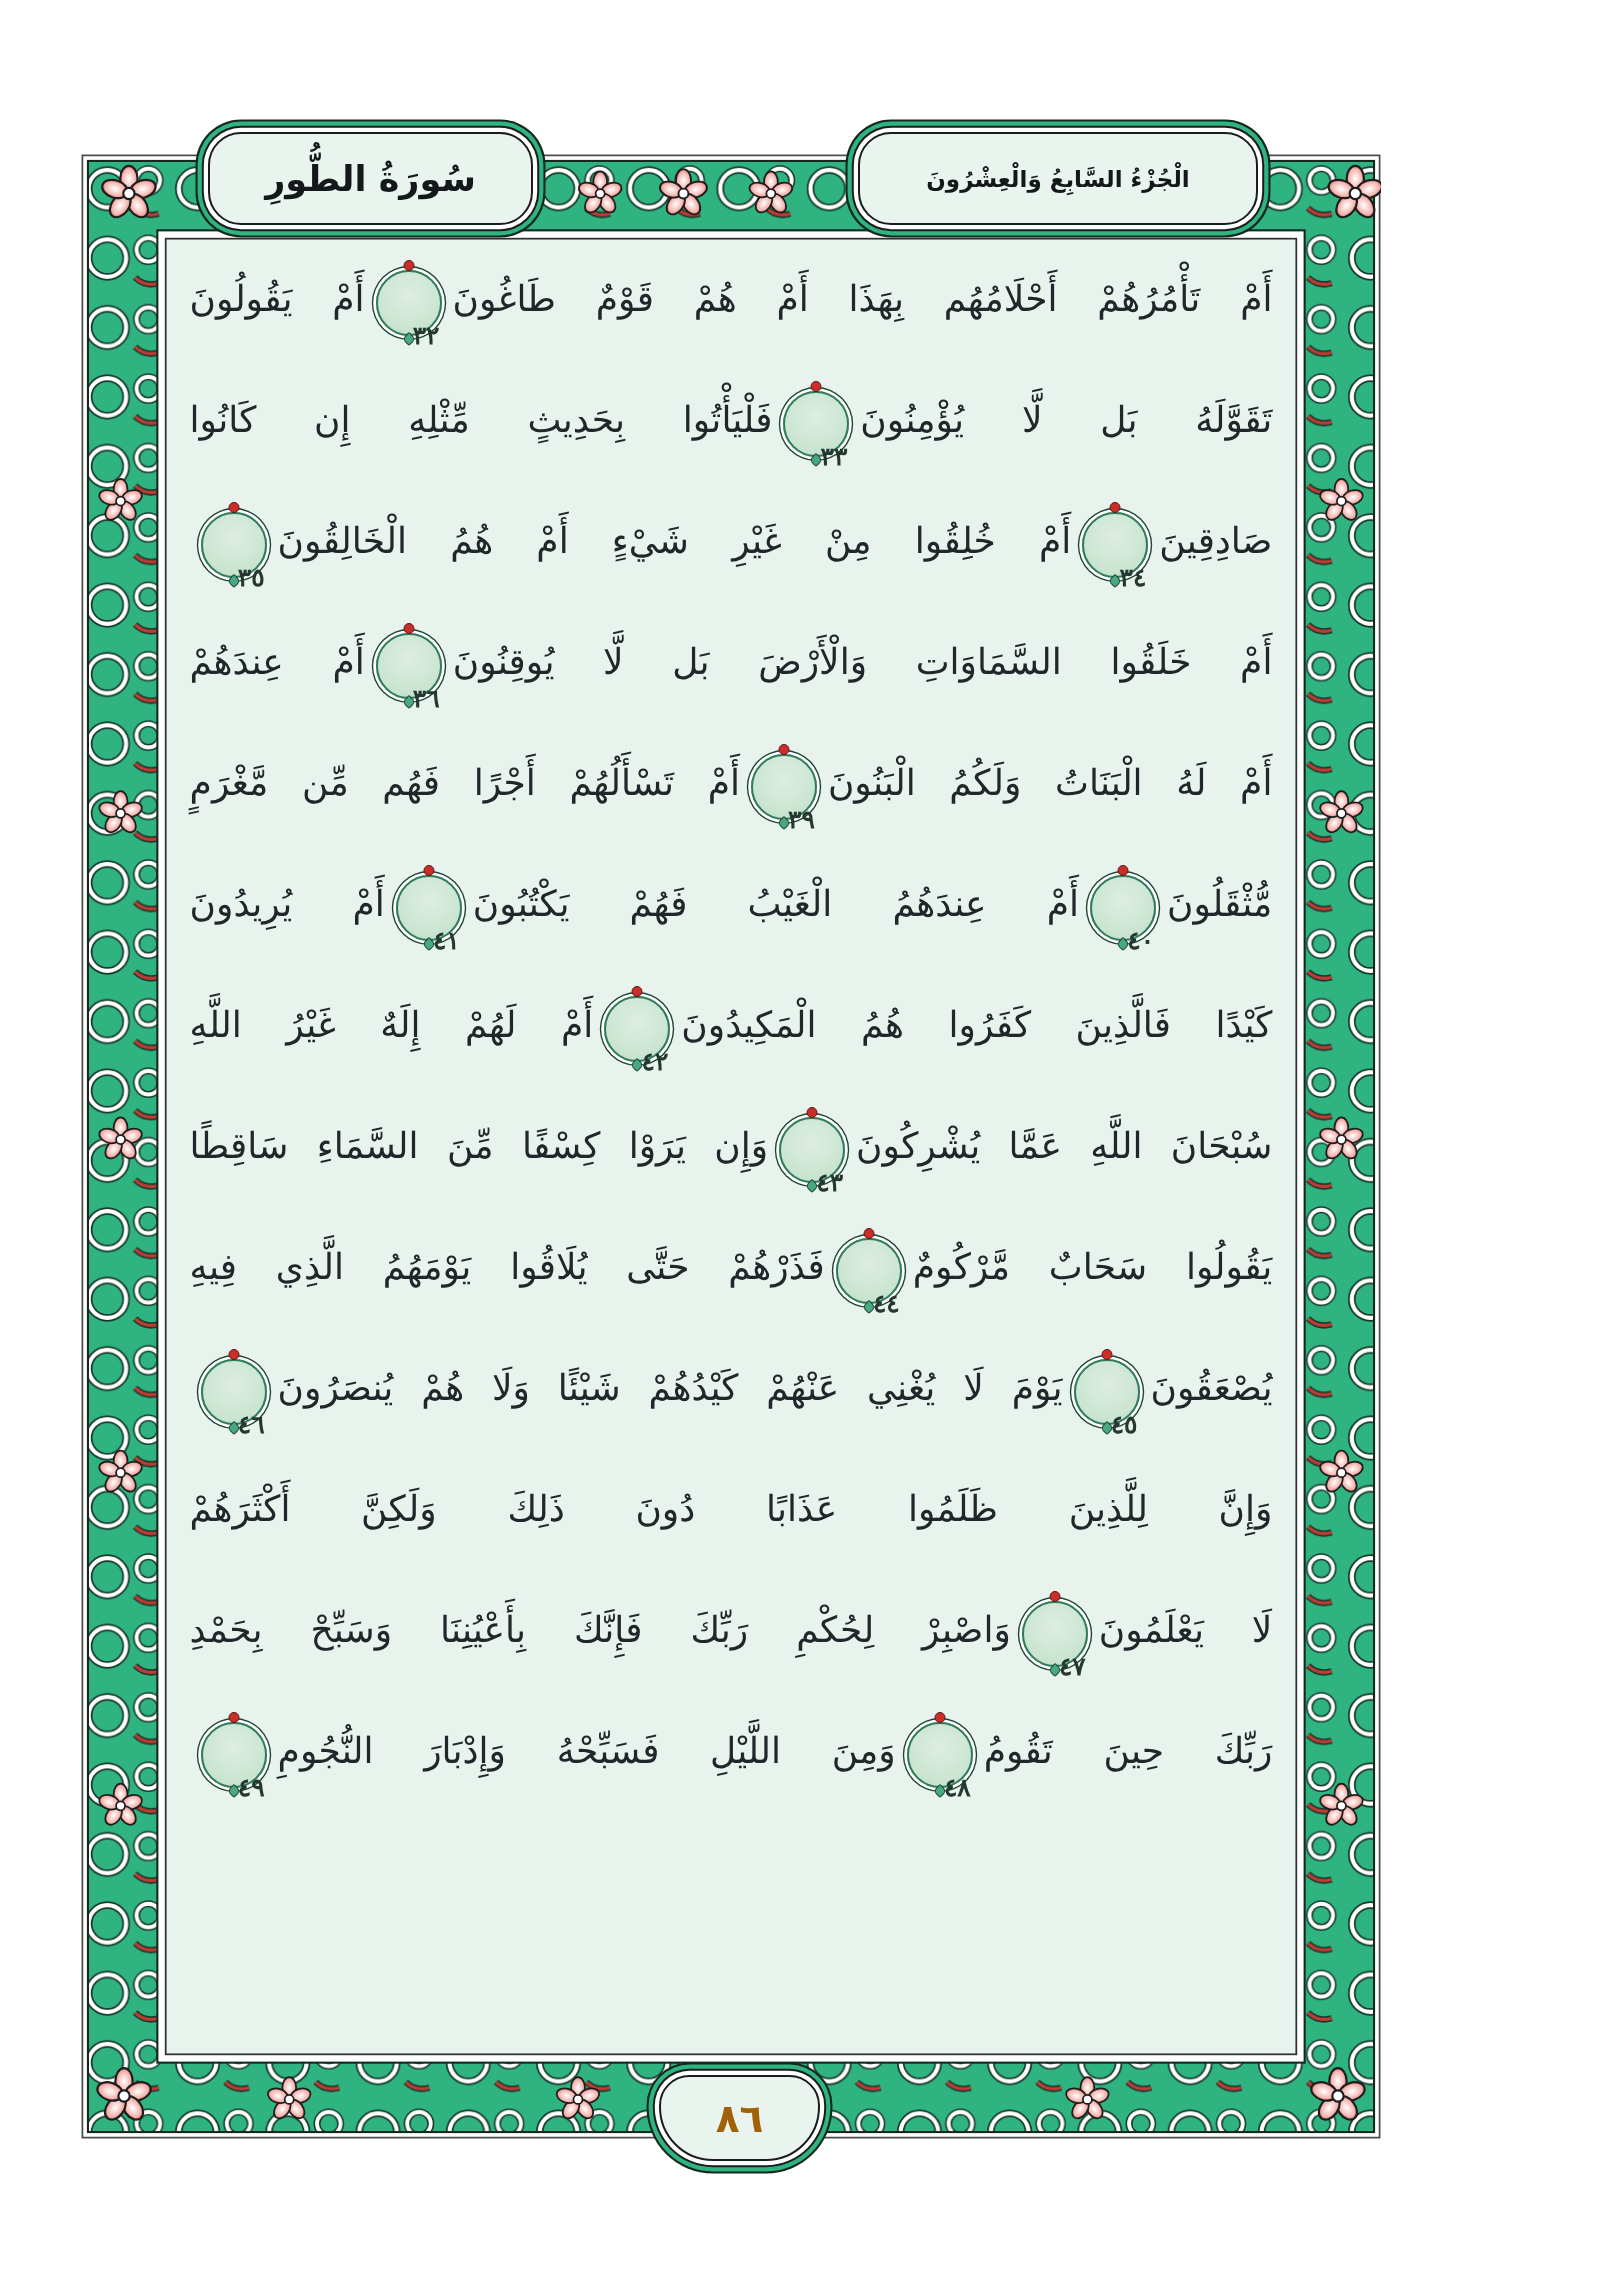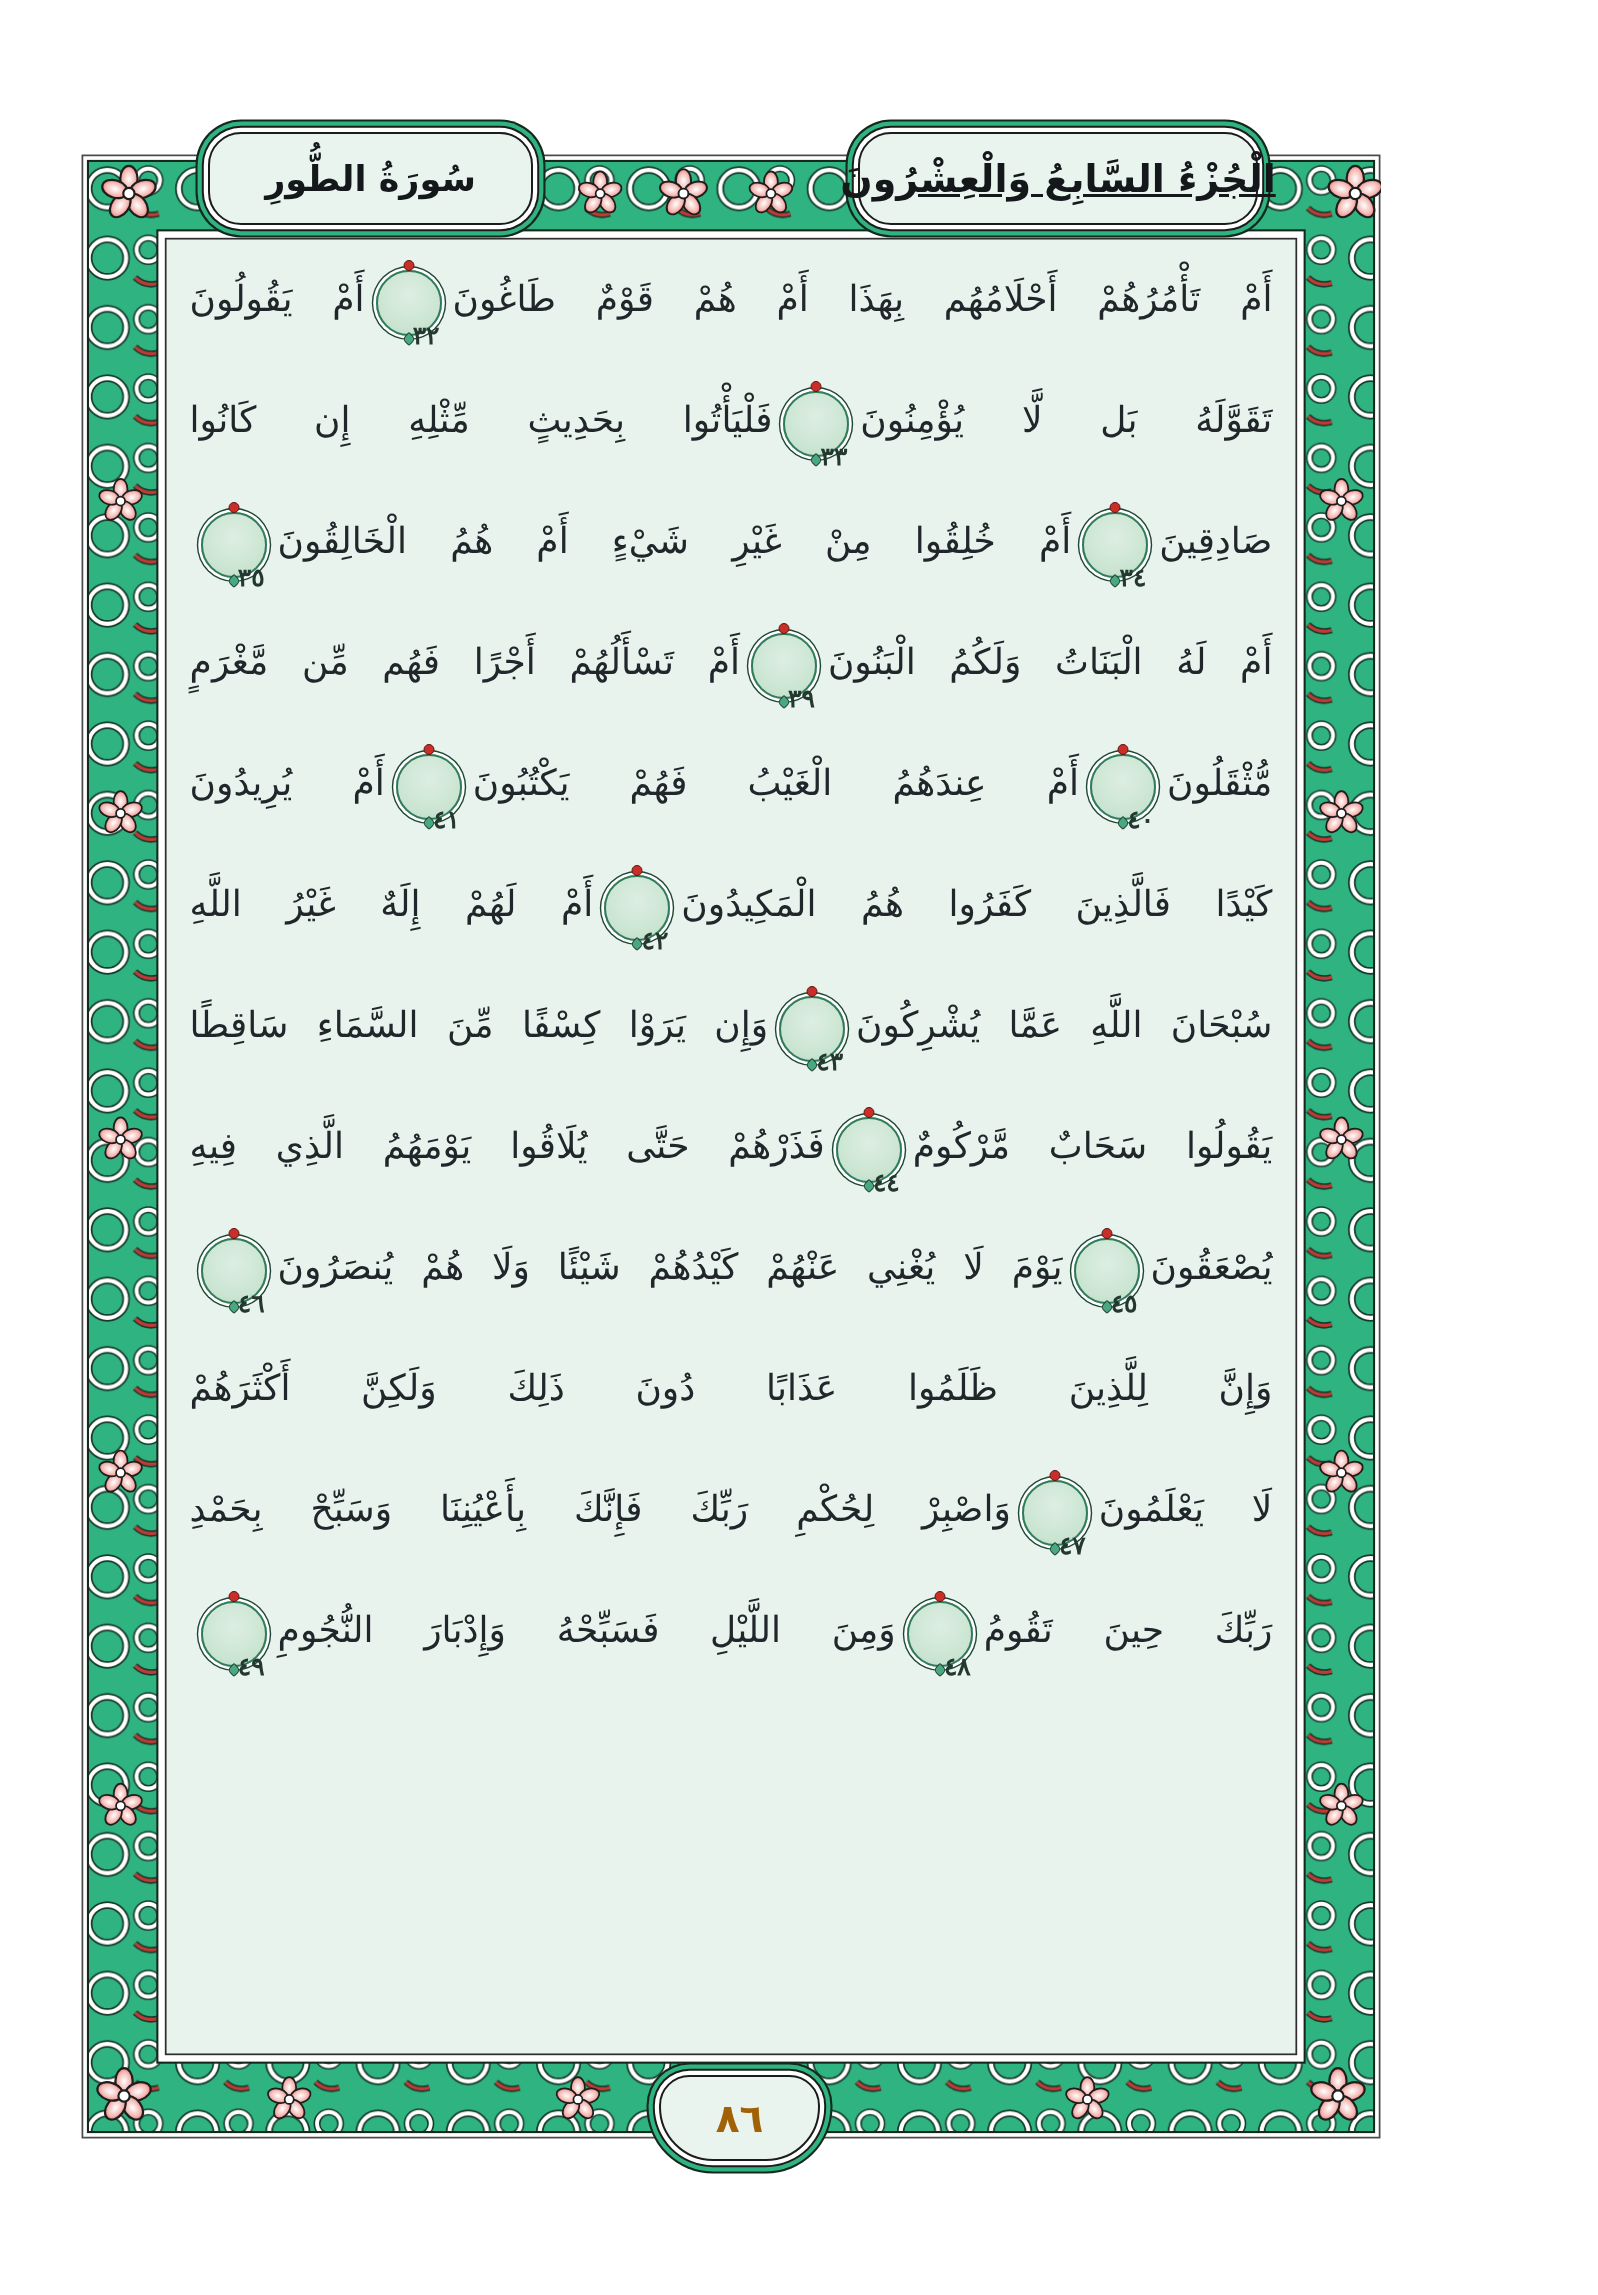--- a/index.html
+++ b/index.html
@@ -18,21 +18,21 @@
     border:2.1px solid #1c1c1c;border-radius:33px;
     box-shadow:0 0 0 4.2px #ffffff,0 0 0 6.2px #1c1c1c,0 0 0 10.4px #2fb381,0 0 0 12.5px #14281e;
     display:flex;align-items:center;justify-content:center;
     direction:rtl;color:#15181b;
   }
   #surah-cartouche{left:208px;top:132px;width:321px;height:89px;}
   #juz-cartouche{left:858px;top:132px;width:396px;height:89px;}
   #page-cartouche{left:659px;top:2075px;width:157px;height:82px;border-radius:30.5px 30.5px 54px 54px;}
   .cartouche .c-label{font-weight:bold;white-space:nowrap;}
   #surah-cartouche .c-label{font-size:35px;}
-  #juz-cartouche .c-label{font-size:38px;text-decoration:underline;}
+  #juz-cartouche .c-label{font-size:23px;}
   #page-cartouche .c-label{font-size:39px;color:#a16207;}
 
   
   .text-area{
     position:absolute;left:166px;top:239px;width:1130px;height:1815px;z-index:4;
     box-sizing:border-box;padding:0 23.6px;direction:rtl;
   }
   .line{
     height:121px;line-height:121px;white-space:nowrap;
     text-align:justify;text-align-last:justify;
@@ -132,20 +132,21 @@
     <span class="c-label">سُورَةُ الطُّورِ</span>
   </div>
   <div class="cartouche" id="juz-cartouche">
     <span class="c-label">الْجُزْءُ السَّابِعُ وَالْعِشْرُونَ</span>
   </div>
 
   <div class="text-area">
       <div class="line"><span class="words">أَمْ تَأْمُرُهُمْ أَحْلَامُهُم بِهَذَا أَمْ هُمْ قَوْمٌ طَاغُونَ</span><span class="verse-marker"><span class="vnum">٣٢</span></span><span class="words">أَمْ يَقُولُونَ</span></div>
       <div class="line"><span class="words">تَقَوَّلَهُ بَل لَّا يُؤْمِنُونَ</span><span class="verse-marker"><span class="vnum">٣٣</span></span><span class="words">فَلْيَأْتُوا بِحَدِيثٍ مِّثْلِهِ إِن كَانُوا</span></div>
       <div class="line"><span class="words">صَادِقِينَ</span><span class="verse-marker"><span class="vnum">٣٤</span></span><span class="words">أَمْ خُلِقُوا مِنْ غَيْرِ شَيْءٍ أَمْ هُمُ الْخَالِقُونَ</span><span class="verse-marker"><span class="vnum">٣٥</span></span></div>
+      <div class="line"><span class="words">أَمْ خَلَقُوا السَّمَاوَاتِ وَالْأَرْضَ بَل لَّا يُوقِنُونَ</span><span class="verse-marker"><span class="vnum">٣٦</span></span><span class="words">أَمْ عِندَهُمْ</span></div>
       <div class="line"><span class="words">أَمْ لَهُ الْبَنَاتُ وَلَكُمُ الْبَنُونَ</span><span class="verse-marker"><span class="vnum">٣٩</span></span><span class="words">أَمْ تَسْأَلُهُمْ أَجْرًا فَهُم مِّن مَّغْرَمٍ</span></div>
       <div class="line"><span class="words">مُّثْقَلُونَ</span><span class="verse-marker"><span class="vnum">٤٠</span></span><span class="words">أَمْ عِندَهُمُ الْغَيْبُ فَهُمْ يَكْتُبُونَ</span><span class="verse-marker"><span class="vnum">٤١</span></span><span class="words">أَمْ يُرِيدُونَ</span></div>
       <div class="line"><span class="words">كَيْدًا فَالَّذِينَ كَفَرُوا هُمُ الْمَكِيدُونَ</span><span class="verse-marker"><span class="vnum">٤٢</span></span><span class="words">أَمْ لَهُمْ إِلَهٌ غَيْرُ اللَّهِ</span></div>
       <div class="line"><span class="words">سُبْحَانَ اللَّهِ عَمَّا يُشْرِكُونَ</span><span class="verse-marker"><span class="vnum">٤٣</span></span><span class="words">وَإِن يَرَوْا كِسْفًا مِّنَ السَّمَاءِ سَاقِطًا</span></div>
       <div class="line"><span class="words">يَقُولُوا سَحَابٌ مَّرْكُومٌ</span><span class="verse-marker"><span class="vnum">٤٤</span></span><span class="words">فَذَرْهُمْ حَتَّى يُلَاقُوا يَوْمَهُمُ الَّذِي فِيهِ</span></div>
       <div class="line"><span class="words">يُصْعَقُونَ</span><span class="verse-marker"><span class="vnum">٤٥</span></span><span class="words">يَوْمَ لَا يُغْنِي عَنْهُمْ كَيْدُهُمْ شَيْئًا وَلَا هُمْ يُنصَرُونَ</span><span class="verse-marker"><span class="vnum">٤٦</span></span></div>
       <div class="line"><span class="words">وَإِنَّ لِلَّذِينَ ظَلَمُوا عَذَابًا دُونَ ذَلِكَ وَلَكِنَّ أَكْثَرَهُمْ</span></div>
       <div class="line"><span class="words">لَا يَعْلَمُونَ</span><span class="verse-marker"><span class="vnum">٤٧</span></span><span class="words">وَاصْبِرْ لِحُكْمِ رَبِّكَ فَإِنَّكَ بِأَعْيُنِنَا وَسَبِّحْ بِحَمْدِ</span></div>
       <div class="line"><span class="words">رَبِّكَ حِينَ تَقُومُ</span><span class="verse-marker"><span class="vnum">٤٨</span></span><span class="words">وَمِنَ اللَّيْلِ فَسَبِّحْهُ وَإِدْبَارَ النُّجُومِ</span><span class="verse-marker"><span class="vnum">٤٩</span></span></div>
     </div>

